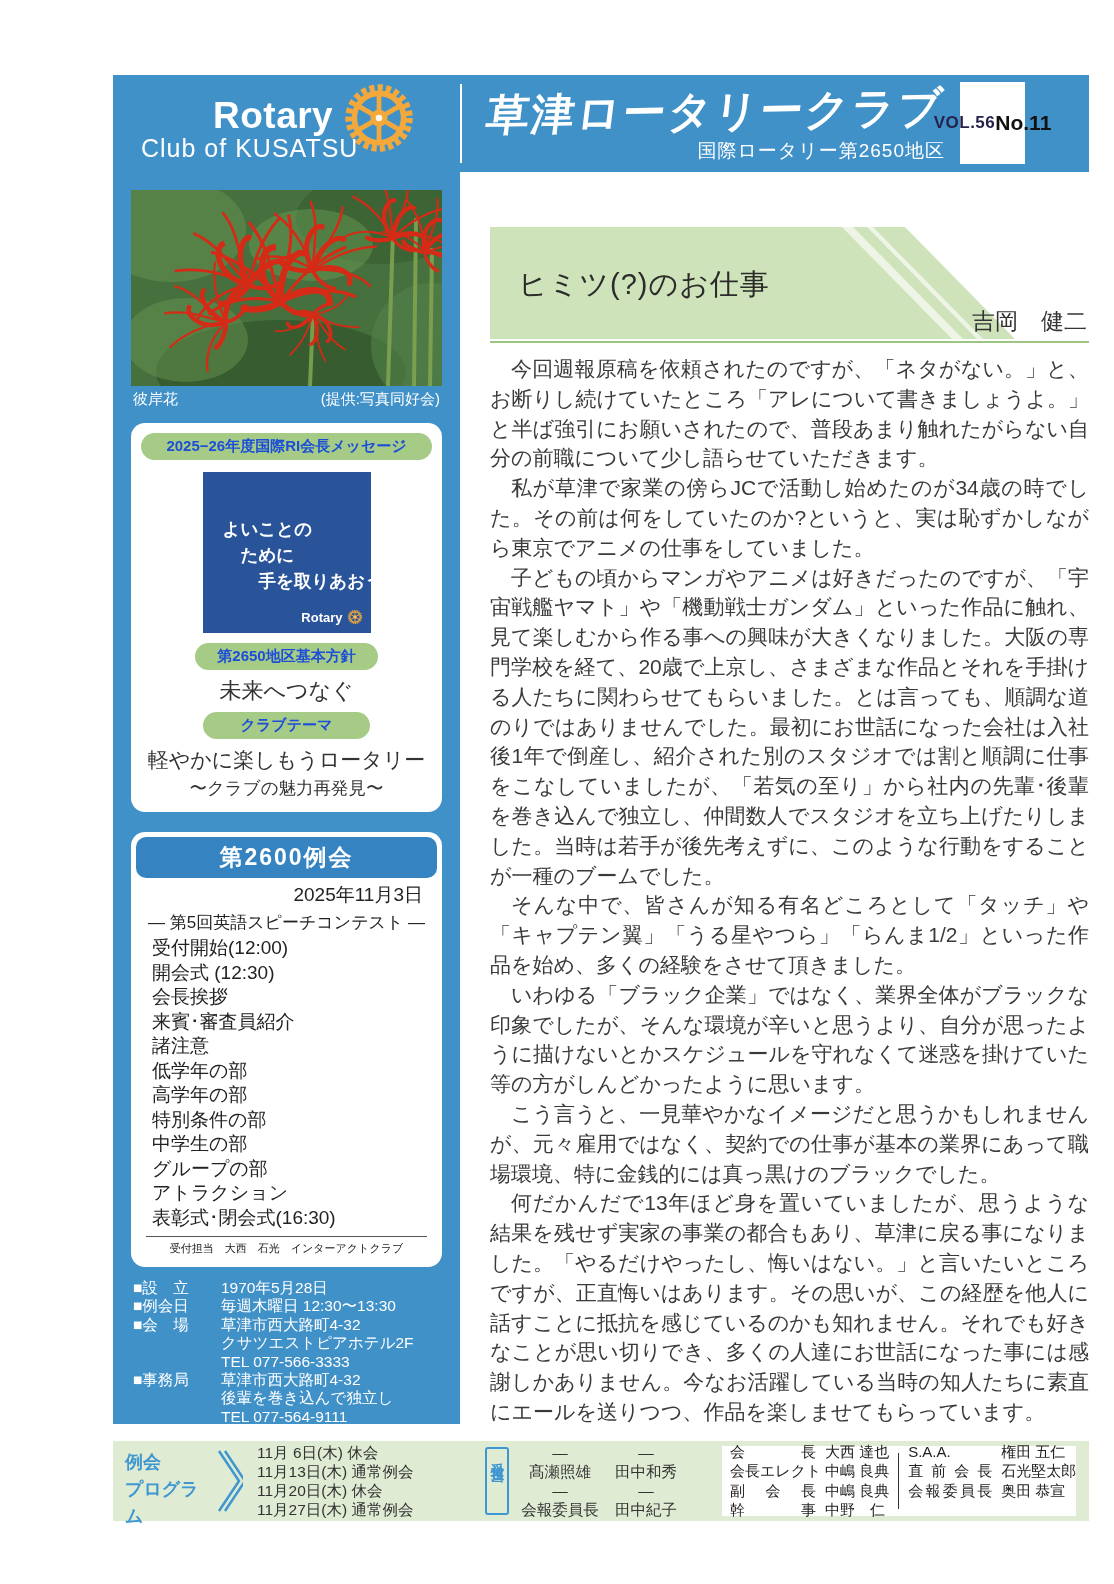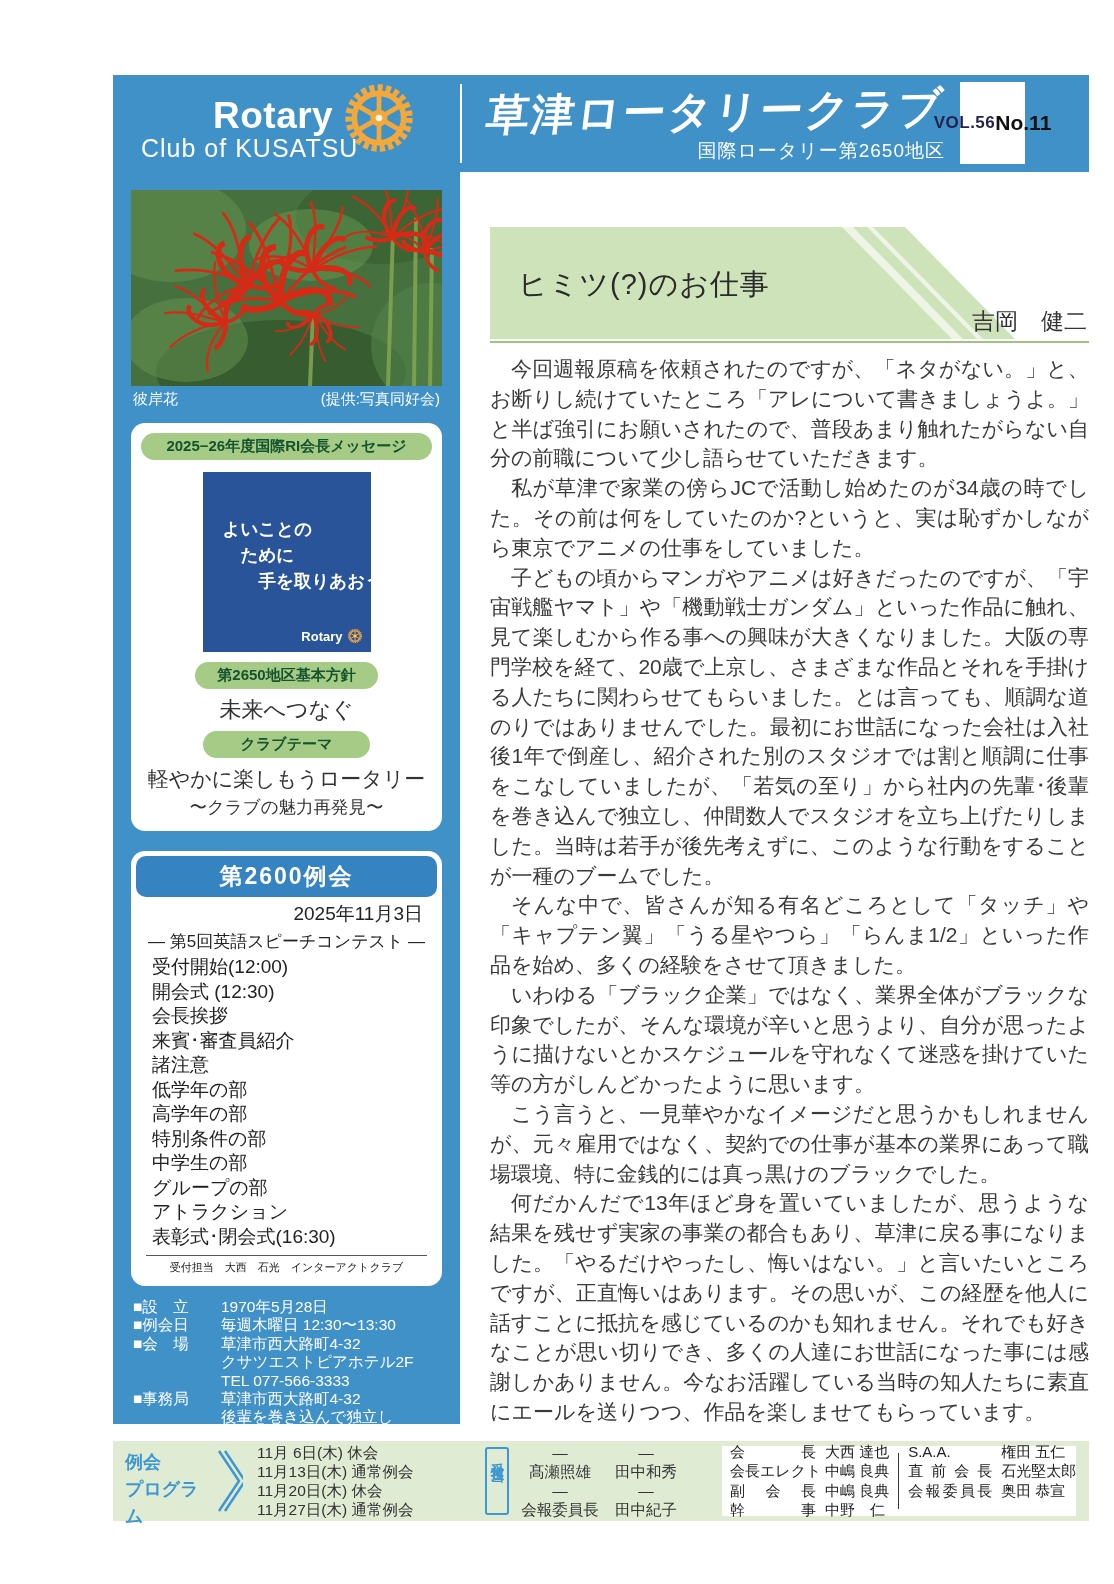--- a/index.html
+++ b/index.html
@@ -33,24 +33,24 @@
   .no-text { font-size:21px; font-weight:bold; color:#111; }
 
   
   .body-row { display:flex; }
   .sidebar { width:347px; height:1252px; background:#4191c9; box-sizing:border-box; padding:18px; overflow:hidden; }
   .photo-svg { display:block; width:311px; height:196px; }
   .photo-caption { display:flex; justify-content:space-between; color:#fff; font-size:15px; margin:4px 2px 0; }
 
   .white-box { background:#fff; border-radius:14px; box-sizing:border-box; }
   .ri-box { margin-top:14px; padding:10px 10px 12px; }
-  .pill { background:#a5cb86; color:#14532d; font-weight:bold; font-size:15px; text-align:center; border-radius:15px; padding:4px 2px; white-space:nowrap; }
+  .pill { background:#a5cb86; color:#1d4ed8; font-weight:bold; font-size:15px; text-align:center; border-radius:15px; padding:4px 2px; white-space:nowrap; }
   .pill-policy { margin:10px 54px 0; }
   .pill-theme { margin:6px 62px 0; }
-  .slogan-box { position:relative; width:168px; height:180px; background:#29549a; margin:12px auto 10px; }
+  .slogan-box { position:relative; width:168px; height:161px; background:#29549a; margin:12px auto 10px; }
   .slogan-lines { position:absolute; left:20px; top:44px; color:#fff; font-weight:bold; font-size:17.5px; line-height:26px; white-space:nowrap; }
   .slogan-l2 { margin-left:18px; }
   .slogan-l3 { margin-left:36px; }
   .slogan-logo { position:absolute; right:8px; bottom:8px; display:flex; align-items:center; }
   .slogan-logo-word { color:#fff; font-size:13px; font-weight:bold; margin-right:4px; }
   .mini-wheel { width:16px; height:16px; }
   .policy-text { text-align:center; color:#333; font-size:22px; margin-top:6px; }
   .theme-text { text-align:center; color:#333; font-size:21px; margin-top:7px; white-space:nowrap; }
   .theme-sub { text-align:center; color:#333; font-size:17.5px; margin-top:2px; }
 

